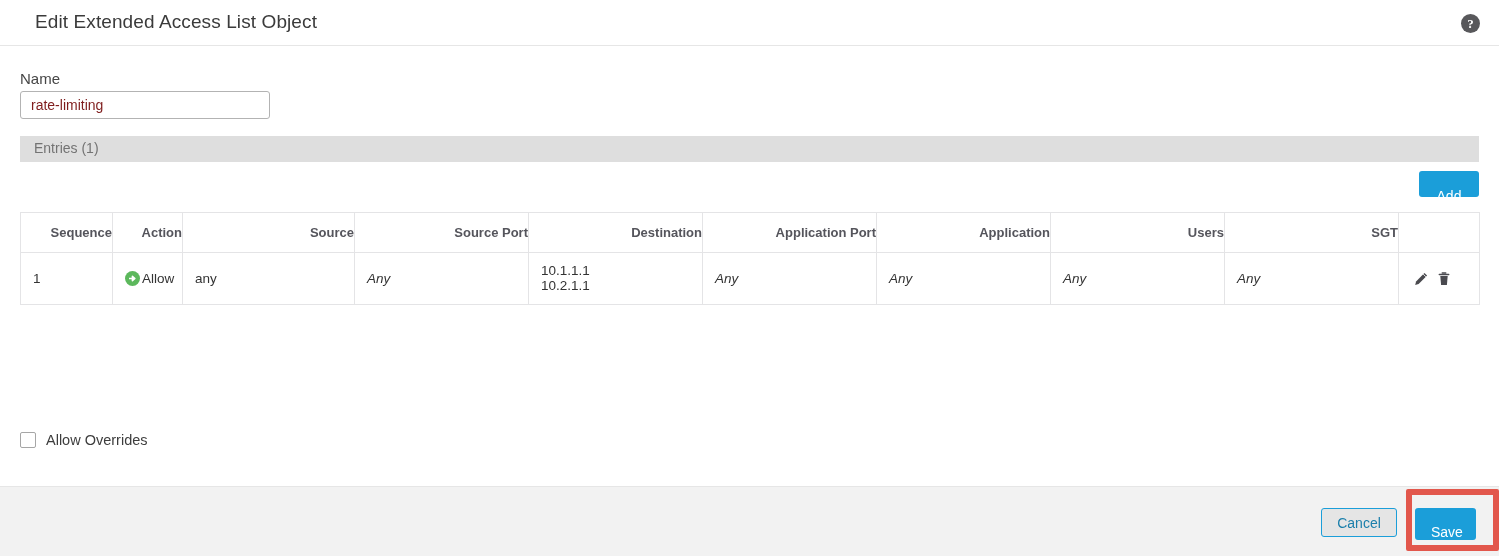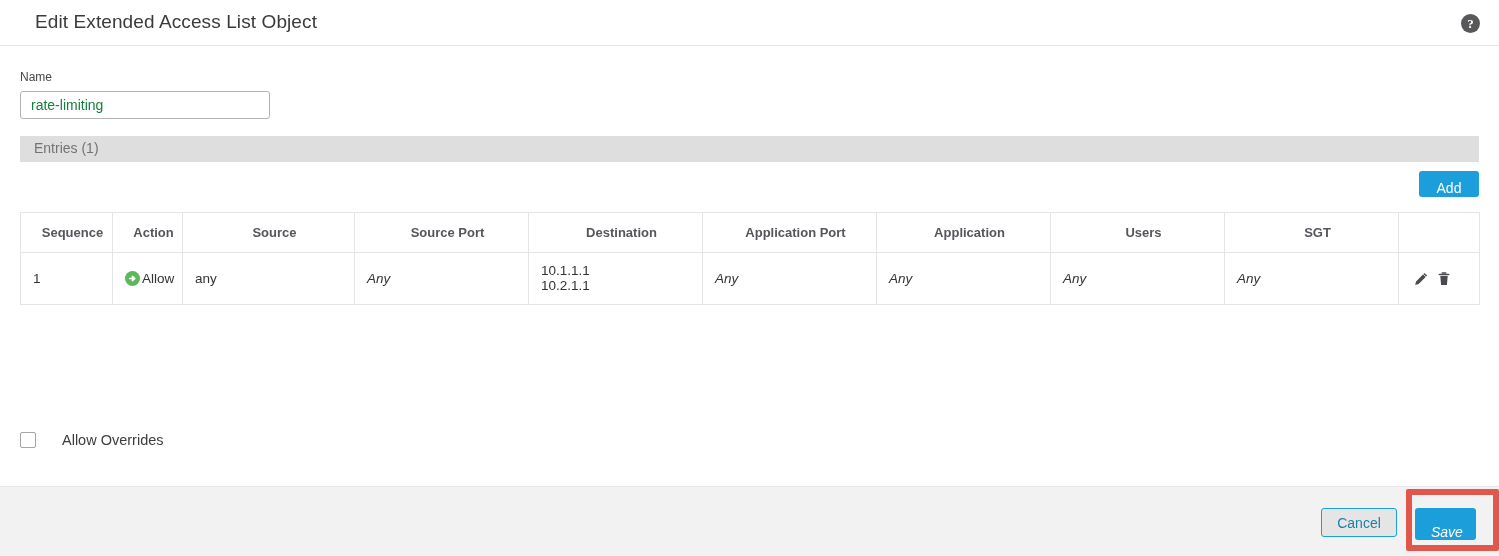--- a/index.html
+++ b/index.html
@@ -44,29 +44,29 @@
 
   
   #body-area {
     position: absolute; left: 0; top: 46px;
     width: 1499px; height: 440px;
     background: #ffffff;
   }
 
   #name-label {
     position: absolute; left: 20px; top: 24px;
-    font-size: 12px; color: #464646;
+    font-size: 15px; color: #464646;
   }
   #name-input {
     position: absolute; left: 20px; top: 45px;
     width: 250px; height: 28px;
     border: 1px solid #b3b3b3;
     border-radius: 3px;
     padding: 0 10px;
-    font-size: 14px; color: #15803d;
+    font-size: 14px; color: #7f1d1d;
     font-family: "Liberation Sans", sans-serif;
     background: #ffffff;
     outline: none;
   }
 
   
   #entries-bar {
     position: absolute; left: 20px; top: 90px;
     width: 1459px; height: 26px;
     background: #dedede;
@@ -78,40 +78,40 @@
 
   
   #add-button {
     position: absolute; left: 1419px; top: 125px;
     width: 60px; height: 26px;
     background: #1b9ed9;
     border: none; border-radius: 3px;
     color: #ffffff; font-size: 14px;
     font-family: "Liberation Sans", sans-serif;
     cursor: pointer;
-    padding: 4px;
+    padding: 12px;
     line-height: 26px;
     text-align: center;
   }
 
   
   #entries-table {
     position: absolute; left: 20px; top: 166px;
     width: 1459px;
     border-collapse: collapse;
     table-layout: fixed;
     background: #ffffff;
   }
   #entries-table th {
     height: 40px;
     border: 1px solid #e4e4e6;
     font-size: 13px;
     color: #55555c;
     font-weight: bold;
-    text-align: center;
+    text-align: right;
     padding: 0 0 0 12px;
     background: #ffffff;
     vertical-align: middle;
   }
   #entries-table td {
     height: 52px;
     border: 1px solid #e4e4e6;
     font-size: 13.5px;
     color: #333333;
     text-align: left;
@@ -152,21 +152,21 @@
 
   .row-actions {
     display: flex; align-items: center; gap: 7px;
     padding-left: 2px;
   }
   .icon-btn { cursor: pointer; display: inline-flex; }
 
   
   #allow-overrides-row {
     position: absolute; left: 20px; top: 386px;
-    display: flex; align-items: center; gap: 26px;
+    display: flex; align-items: center; gap: 10px;
   }
   #allow-overrides-checkbox {
     width: 16px; height: 16px;
     border: 1px solid #a6a6a6;
     border-radius: 2px;
     background: #ffffff;
     cursor: pointer;
     flex: 0 0 auto;
   }
   #allow-overrides-label {
@@ -194,21 +194,20 @@
   }
   #save-button {
     position: absolute; left: 1415px; top: 508px;
     width: 61px; height: 29px;
     background: #1b9ed9;
     border: none; border-radius: 3px;
     color: #ffffff; font-size: 14px;
     font-family: "Liberation Sans", sans-serif;
     cursor: pointer;
     padding: 16px;
-    font-style: italic;
   }
   
   #save-highlight {
     position: absolute;
     left: 1406px; top: 489px;
     width: 93px; height: 62px;
     border: 6px solid #e2574c;
     border-radius: 2px;
     pointer-events: none;
   }

